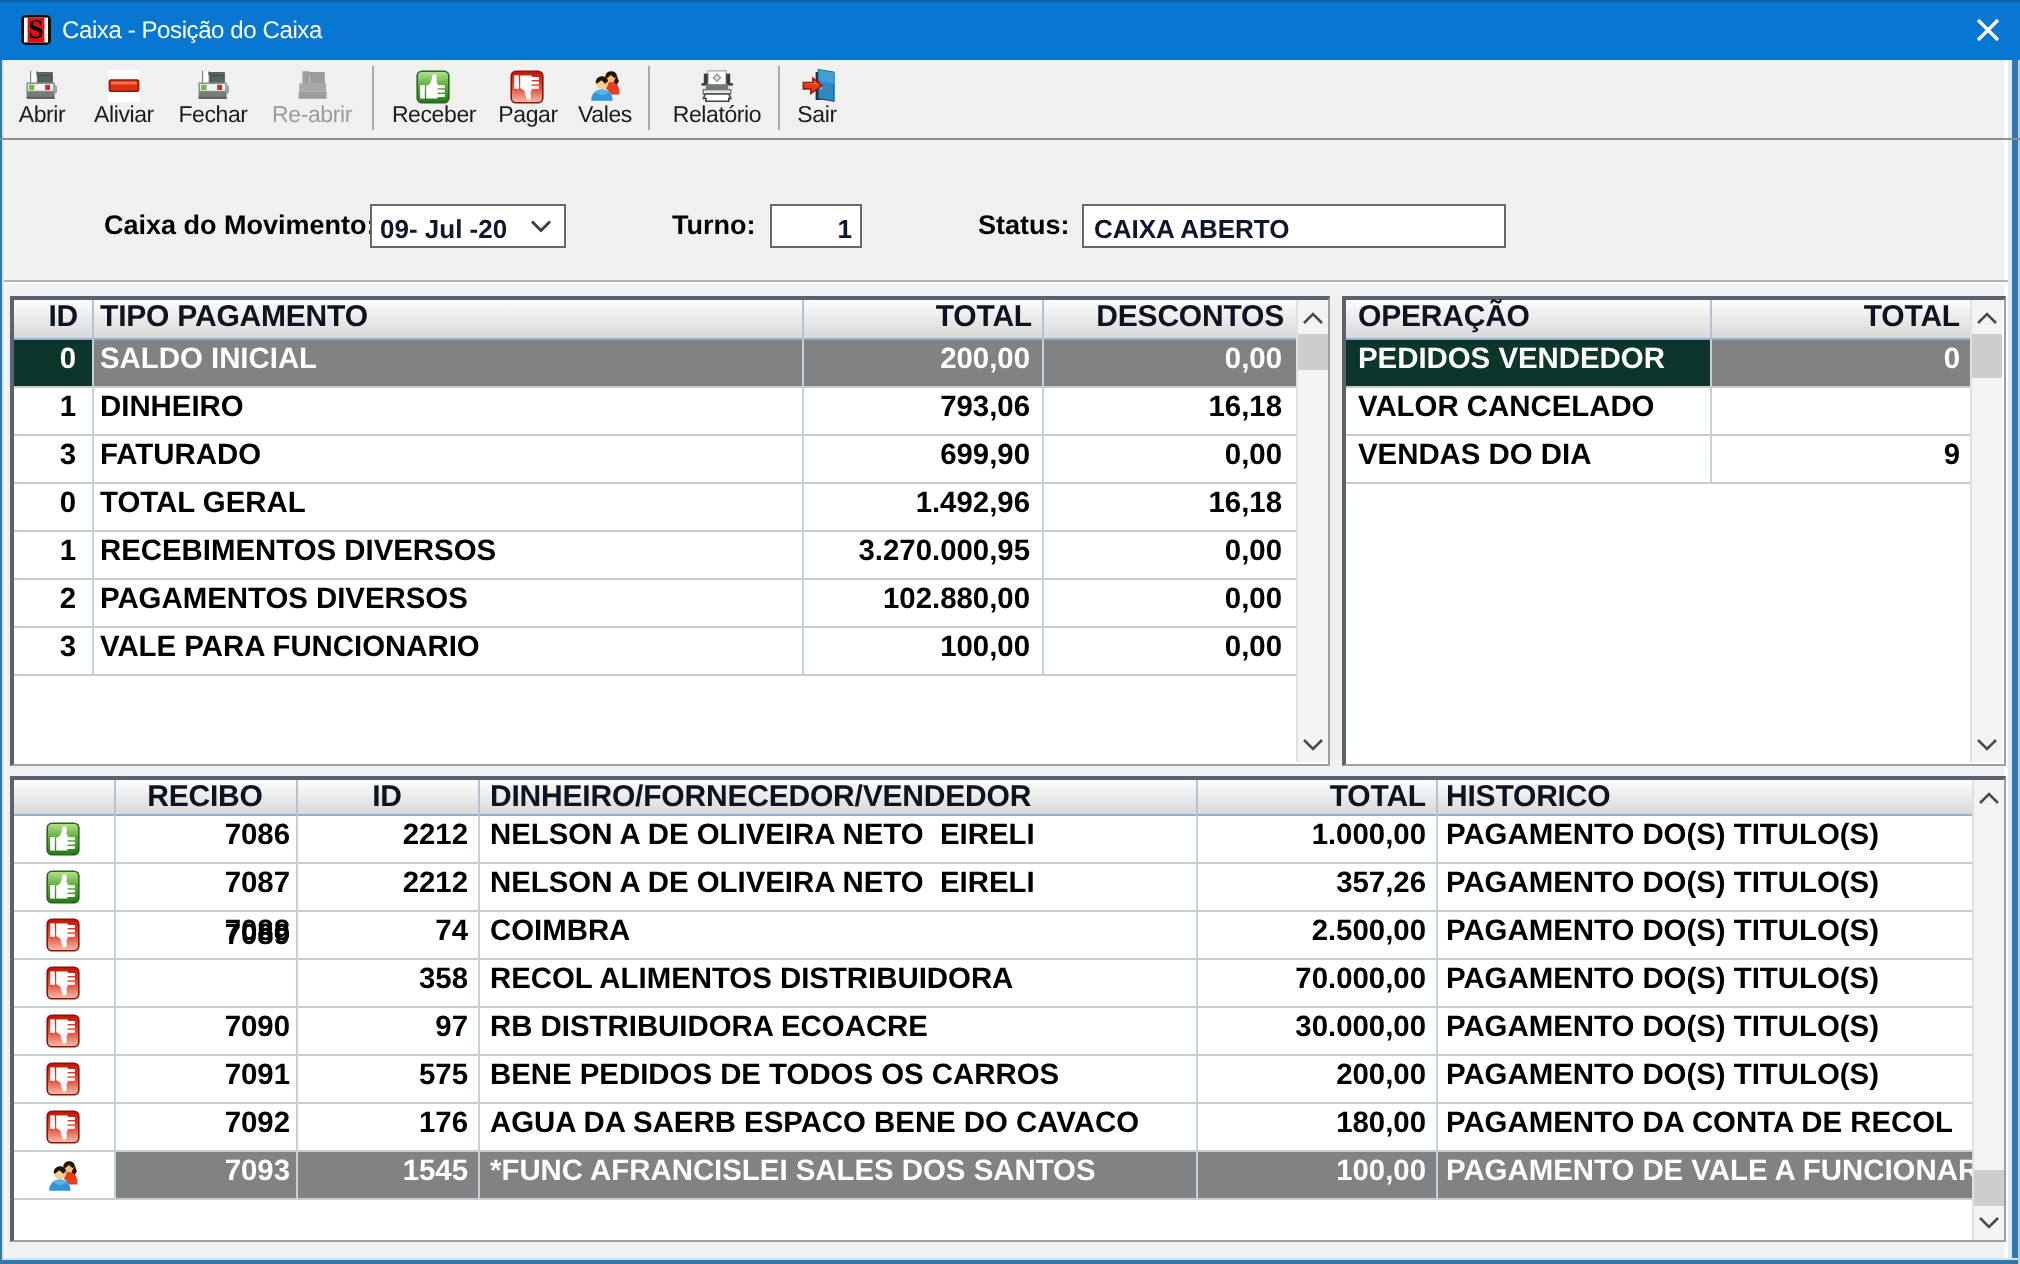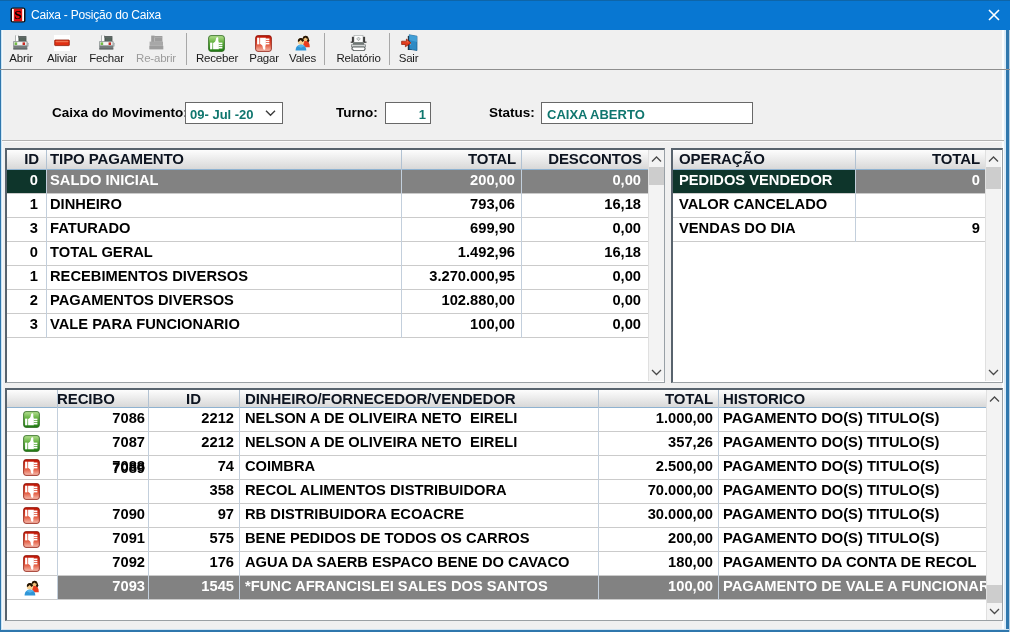--- a/index.html
+++ b/index.html
@@ -3,21 +3,21 @@
 *{margin:0;padding:0;box-sizing:border-box}
 html,body{width:1010px;height:632px}
 body{position:relative;font-family:"Liberation Sans",sans-serif;background:#f0f0f0;overflow:hidden}
 .a{position:absolute}
 .titlebar{left:0;top:0;width:1010px;height:30px;background:#0877d2;border-top:1px solid #0e65a8}
 .title{left:31px;top:8px;color:#fff;font-size:12px;letter-spacing:-.2px}
 .tlabel{font-size:11.5px;letter-spacing:-.2px;color:#1b1b1b;top:52px;text-align:center;white-space:nowrap}
 .tsep{width:1px;top:33px;height:32px;background:#a8a8a8}
 .flabel{font-weight:bold;font-size:13.5px;color:#000;top:105px;white-space:nowrap}
 .fbox{top:102px;height:22px;background:#fff;border:1px solid #686868}
-.ftext{font-weight:bold;font-size:13px;color:#0f766e;top:107px;white-space:nowrap}
+.ftext{font-weight:bold;font-size:13px;color:#0f172a;top:107px;white-space:nowrap}
 .tbl{background:#fff;border-top:2px solid #58636d;border-left:2px solid #58636d;border-right:1px solid #98a0a6;border-bottom:1px solid #9aa0a4}
 .hdr{background:linear-gradient(#fdfdfd,#d8d8d8);border-bottom:1px solid #8fb2d0}
 .hcell{font-weight:bold;font-size:15px;letter-spacing:-.1px;color:#0d1420;white-space:nowrap}
 .hsep{width:1px;background:#b2c2d2}
 .vline{width:1px;background:#c3cfdc}
 .hline{height:1px;background:#cbcbcb}
 .ct{font-weight:bold;font-size:14.7px;letter-spacing:0px;color:#000;white-space:nowrap}
 .wt{color:#fff}
 .selband{background:#828282}
 .curcell{background:#0e352b}
@@ -261,21 +261,21 @@
 <svg class="a" style="left:988px;top:156px" width="11" height="7" viewBox="0 0 11 7">
     <path d="M1 5.5 L5.5 1 L10 5.5" fill="none" stroke="#4a4a4a" stroke-width="1.3"></path>
   </svg>
 <div class="a thumb" style="left:986px;top:167px;width:15px;height:22px"></div>
 <svg class="a" style="left:988px;top:369px" width="11" height="7" viewBox="0 0 11 7">
     <path d="M1 1 L5.5 5.5 L10 1" fill="none" stroke="#4a4a4a" stroke-width="1.3"></path>
   </svg>
 
 <div class="a tbl" style="left:5px;top:388px;width:998px;height:233px"></div>
 <div class="a hdr" style="left:7px;top:390px;width:979px;height:18px"></div>
-<div class="a hcell" style="left:57px;top:390px;width:91px;text-align:left">RECIBO</div>
+<div class="a hcell" style="left:57px;top:390px;width:91px;text-align:center">RECIBO</div>
 <div class="a hcell" style="left:148px;top:390px;width:91px;text-align:center">ID</div>
 <div class="a hcell" style="left:245px;top:390px">DINHEIRO/FORNECEDOR/VENDEDOR</div>
 <div class="a hcell num" style="left:598px;top:390px;width:115px">TOTAL</div>
 <div class="a hcell" style="left:723px;top:390px">HISTORICO</div>
 <div class="a hsep" style="left:57px;top:390px;height:18px"></div>
 <div class="a hsep" style="left:148px;top:390px;height:18px"></div>
 <div class="a hsep" style="left:239px;top:390px;height:18px"></div>
 <div class="a hsep" style="left:598px;top:390px;height:18px"></div>
 <div class="a hsep" style="left:718px;top:390px;height:18px"></div>
 <svg class="a" style="left:23px;top:411px" width="17" height="17" viewBox="0 0 17 17">

